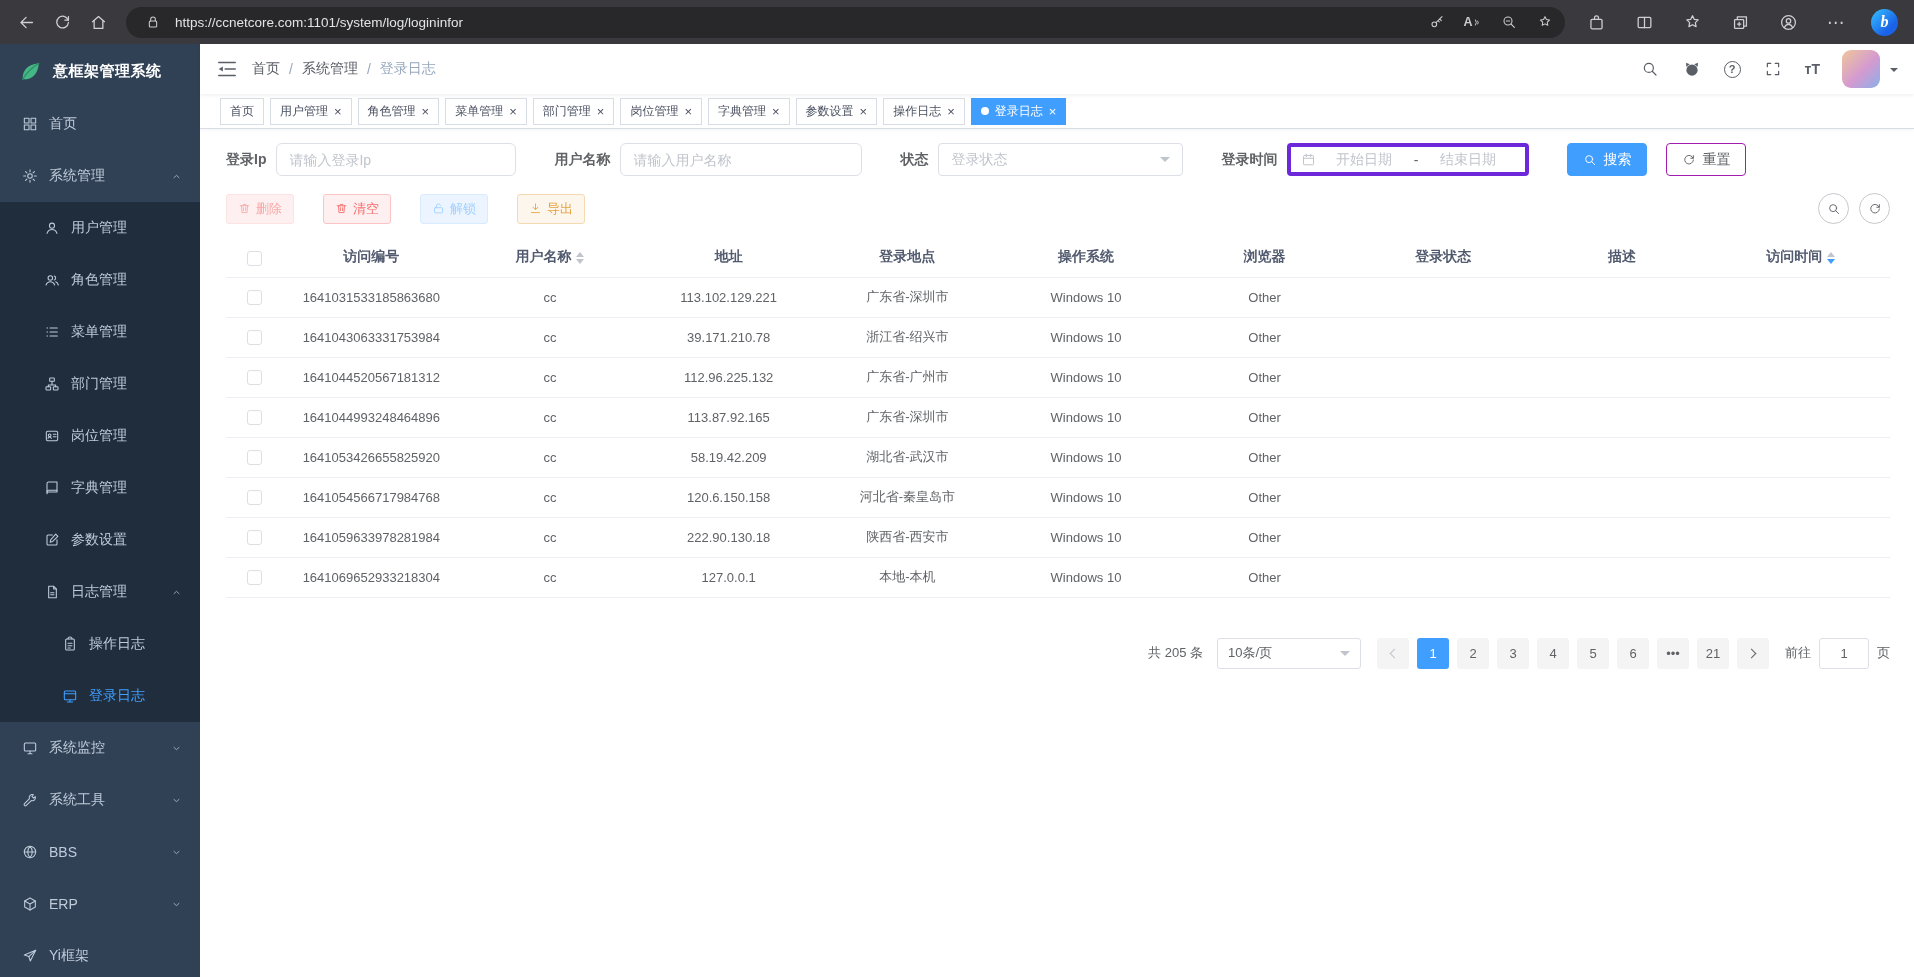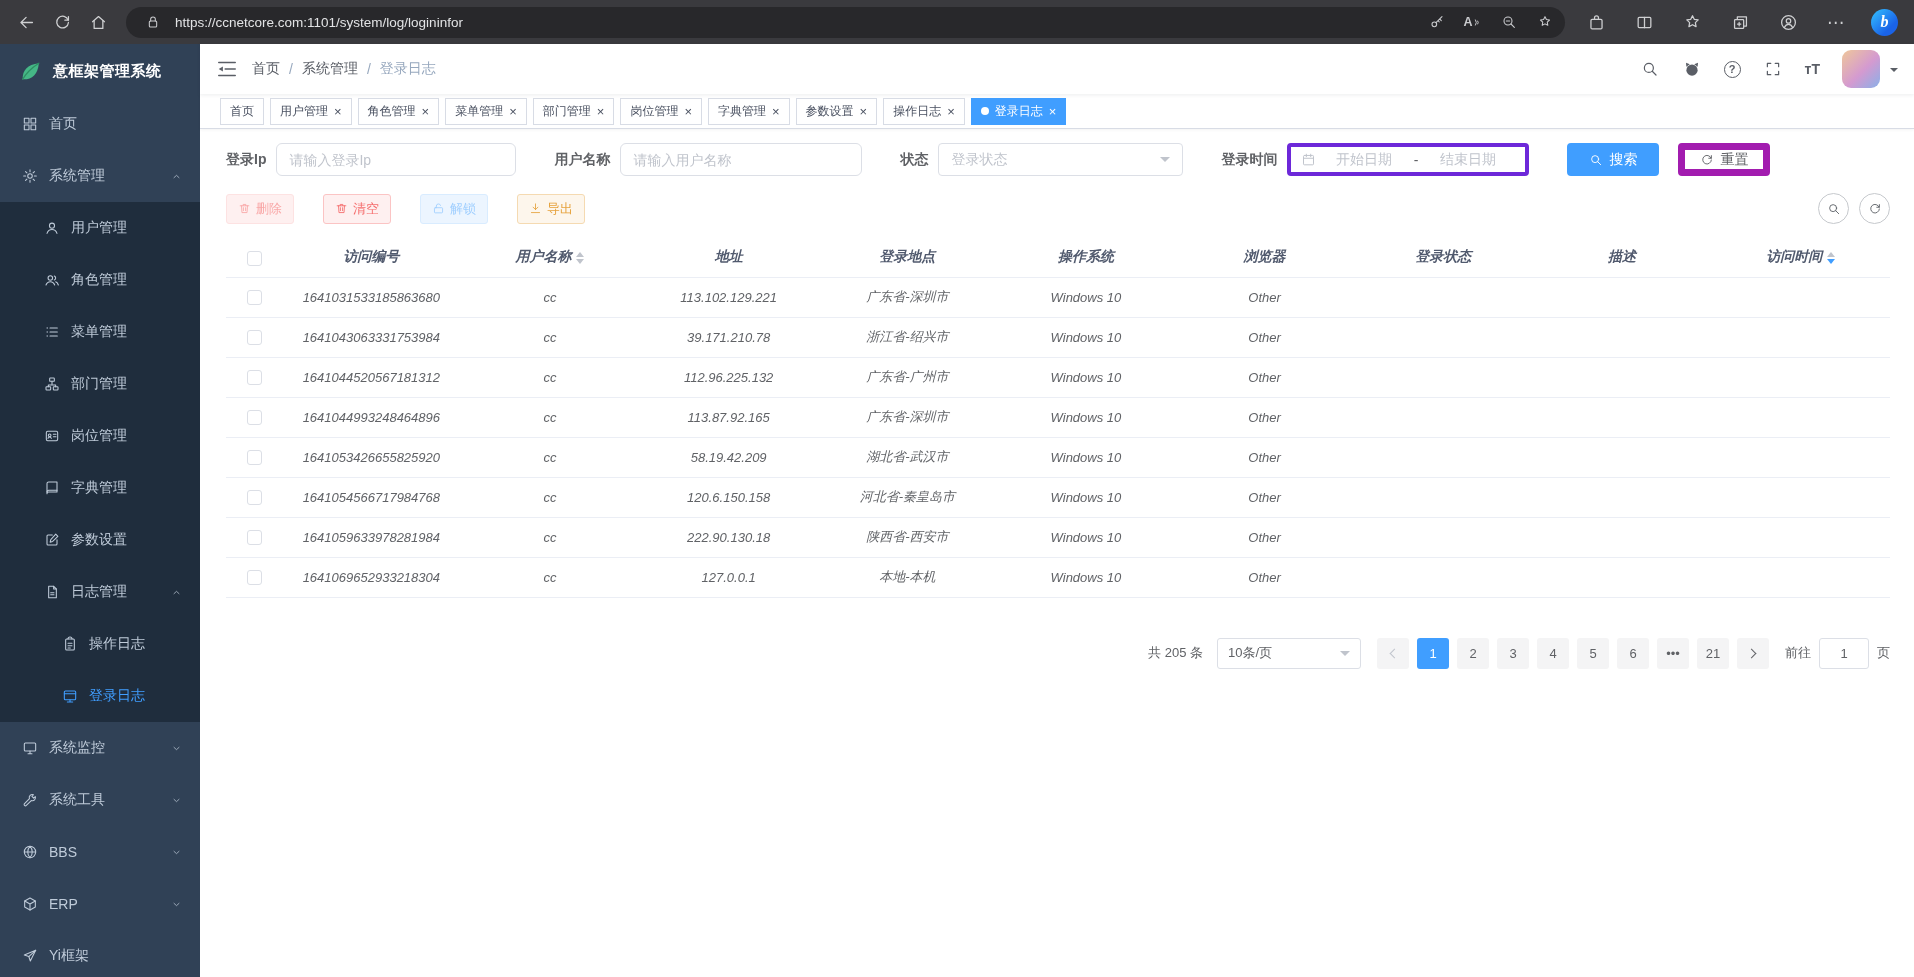--- a/index.html
+++ b/index.html
@@ -66,38 +66,38 @@
   .f-label { font-weight:700; color:#606266; margin-right:10px; white-space:nowrap; }
   .inp { height:33px; border:1px solid #dcdfe6; border-radius:6px; padding:0 12px; font-size:14px; color:#606266; background:#fff; font-family:inherit; }
   .inp::placeholder { color:#c0c4cc; }
   .w-ip { width:240px; } .w-name { width:242px; }
   .select { width:245px; height:33px; border:1px solid #dcdfe6; border-radius:4px; display:flex; align-items:center; justify-content:space-between; padding:0 12px; color:#c0c4cc; cursor:pointer; background:#fff; }
   .sel-caret { width:0; height:0; border:5px solid transparent; border-top-color:#c0c4cc; margin-top:5px; }
   .date-range { width:242px; height:33px; border:4px solid #6d28d9; border-radius:4px; display:flex; align-items:center; padding:0 10px; color:#c0c4cc; background:#fff; cursor:pointer; }
   .date-range .cal { width:15px; height:15px; flex:none; }
   .date-range .ph { flex:1; text-align:center; }
   .date-range .sep { color:#606266; padding:0 2px; }
-  .btn { height:33px; display:inline-flex; align-items:center; justify-content:center; border-radius:4px; font-size:14px; padding:0 15px; gap:6px; border:7px solid #a21caf; cursor:pointer; background:#fff; color:#606266; font-family:inherit; }
+  .btn { height:33px; display:inline-flex; align-items:center; justify-content:center; border-radius:4px; font-size:14px; padding:0 15px; gap:6px; border:1px solid #a21caf; cursor:pointer; background:#fff; color:#606266; font-family:inherit; }
   .btn svg { width:14px; height:14px; }
   .btn-primary { background:#409eff; border-color:#409eff; color:#fff; margin-left:38px; }
   .btn-reset { margin-left:19px; }
 
   .toolbar { display:flex; align-items:center; margin-top:17px; }
   .tbtn { height:30px; padding:0 11px; font-size:13px; border-radius:3px; display:inline-flex; align-items:center; gap:5px; border:1px solid; cursor:pointer; margin-right:29px; background:#fff; font-family:inherit; }
   .tbtn svg { width:13px; height:13px; }
   .tbtn.danger-dis { background:#fef0f0; border-color:#fde2e2; color:#f9a7a7; cursor:not-allowed; }
   .tbtn.danger { background:#fef0f0; border-color:#fbc4c4; color:#f56c6c; }
   .tbtn.primary-dis { background:#ecf5ff; border-color:#d9ecff; color:#a0cfff; cursor:not-allowed; }
   .tbtn.warning { background:#fdf6ec; border-color:#f5dab1; color:#e6a23c; }
   .tool-right { margin-left:auto; display:flex; gap:10px; }
   .circle-btn { width:31px; height:31px; border-radius:50%; border:1px solid #c6c9cd; background:#fff; color:#5f6368; display:flex; align-items:center; justify-content:center; cursor:pointer; }
   .circle-btn svg { width:14px; height:14px; }
 
   
-  .tbl { width:100%; border-collapse:collapse; table-layout:fixed; margin-top:14px; font-size:13px; color:#606266;font-style:italic; }
+  .tbl { width:100%; border-collapse:collapse; table-layout:fixed; margin-top:14px; font-size:13px; color:#606266; }
   .tbl th, .tbl td { text-align:center; padding:0 4px; border-bottom:1px solid #ebeef5; overflow:hidden; white-space:nowrap; }
   .tbl th { height:39px; font-size:14px; font-weight:700; color:#515a6e; }
   .tbl td { height:40px; }
   .col-check { width:56px; }
   .cb { display:inline-block; width:15px; height:15px; border:1px solid #dcdfe6; border-radius:3px; background:#fff; vertical-align:middle; cursor:pointer; }
   .sort { display:inline-flex; flex-direction:column; margin-left:5px; vertical-align:middle; gap:2px; }
   .s-up { width:0; height:0; border:4.5px solid transparent; border-top:none; border-bottom:5.5px solid #c0c4cc; }
   .s-dn { width:0; height:0; border:4.5px solid transparent; border-bottom:none; border-top:5.5px solid #c0c4cc; }
   .s-dn.on { border-top-color:#409eff; }
 

